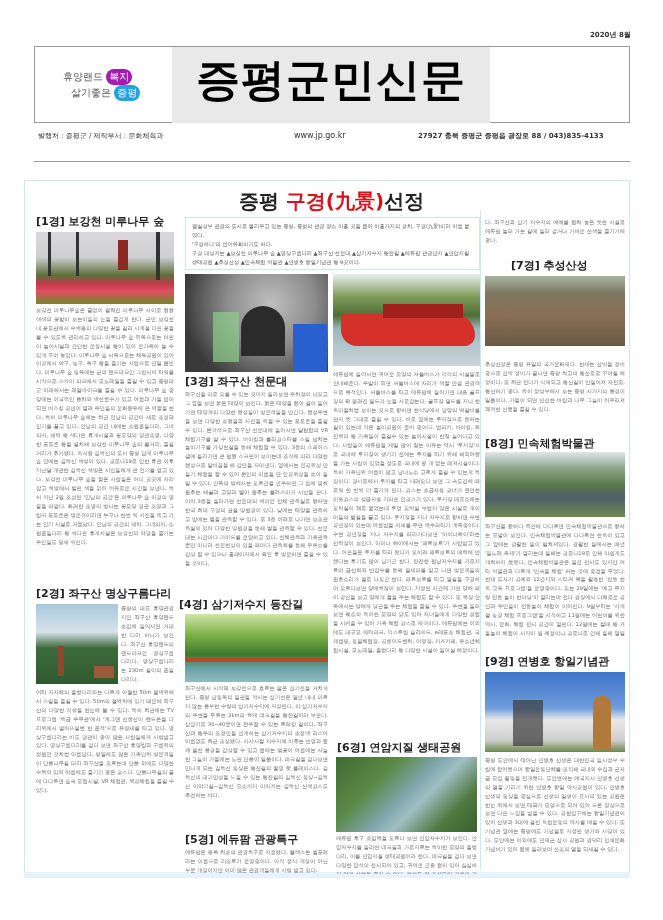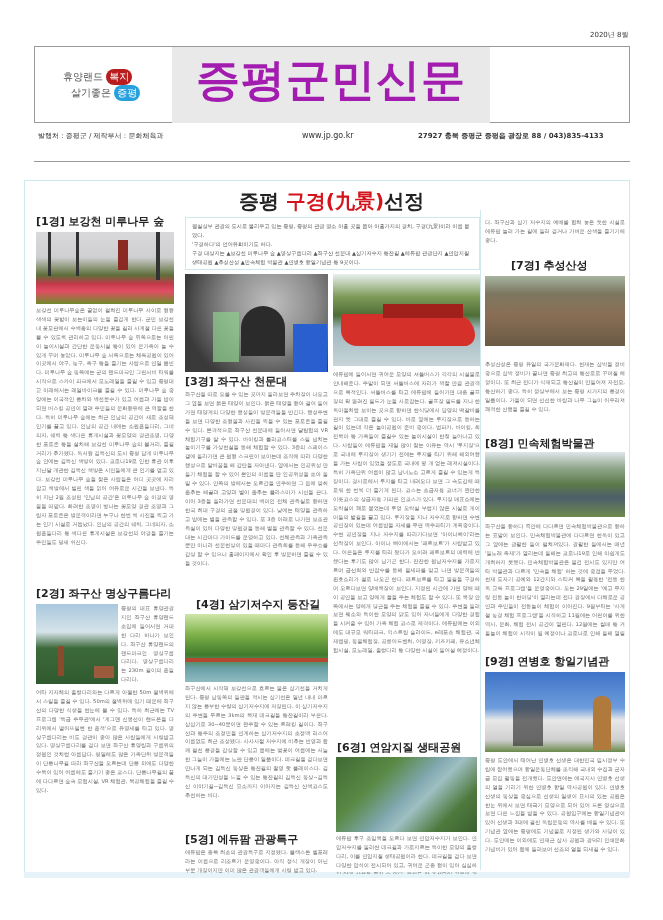--- a/index.html
+++ b/index.html
@@ -1,35 +1,35 @@
 <!DOCTYPE html>
 <html><head>
 <meta charset="utf-8">
 <style>
 *{box-sizing:border-box;margin:0;padding:0}
 html,body{width:663px;height:920px;background:#fff;overflow:hidden}
 body{position:relative;font-family:"DejaVu Sans",sans-serif;color:#333}
 .abs{position:absolute}
-.date{left:590px;top:30px;font-size:7px;color:#333;font-weight:normal}
+.date{left:590px;top:30px;font-size:7px;color:#333;font-weight:bold}
 .masthead{left:34px;top:46px;width:596px;height:77px;border:1px solid #9a9a9a;background:#fff}
 .mh-center{position:absolute;left:137px;top:0;width:318px;height:76px;background:#e9e9e9}
-.mh-title{position:absolute;left:0;width:100%;top:4px;text-align:center;font-size:44px;font-weight:bold;color:#a21caf;letter-spacing:1px;font-family:"DejaVu Sans",sans-serif}
+.mh-title{position:absolute;left:0;width:100%;top:4px;text-align:center;font-size:44px;font-weight:bold;color:#000000;letter-spacing:1px;font-family:"DejaVu Sans",sans-serif}
 .mh-sub{position:absolute;left:0;width:100%;top:61px;text-align:center;font-size:7.5px;color:#333;letter-spacing:.5px}
 .slogan-l{position:absolute;left:28px;top:22px;width:100px;font-size:10px;line-height:16px;color:#555}
-.slogan-l .bub1{display:inline-block;background:#b91c1c;color:#fff;border-radius:9px;padding:0 3px;font-size:10px}
+.slogan-l .bub1{display:inline-block;background:#a21caf;color:#fff;border-radius:9px;padding:0 3px;font-size:10px}
 .slogan-l .bub2{display:inline-block;background:#27a0dd;color:#fff;border-radius:9px;padding:0 3px;font-size:10px}
 .slogan-r{position:absolute;left:460px;top:4px;width:130px;height:72px}
 .sr1{position:absolute;left:8px;top:0;font-size:18px;font-weight:bold;color:#f08a1c}
 .sr1 small,.sr2 small{font-size:10px;color:#333}
 .sr2{position:absolute;left:48px;top:17px;font-size:18px;font-weight:bold;color:#2ca84a}
 .sr3{position:absolute;left:42px;top:40px;font-size:26px;font-weight:bold;color:#1a7fc1;line-height:28px}
 .sr3s{position:absolute;left:84px;top:42px;font-size:7px;color:#333;font-weight:bold}
 .infobar{left:34px;top:124px;width:596px;height:38px;border-bottom:1px solid #9a9a9a;font-size:7px;color:#333}
 .infobar span{position:absolute;top:7px}
-.ib1{left:4px}.ib2{left:268px;font-size:8px!important}.ib3{left:384px;font-weight:bold}
+.ib1{left:4px}.ib2{left:260px;font-size:8px!important}.ib3{left:384px;font-weight:bold}
 .frame{left:24px;top:180px;width:606px;height:695px;border:1px solid #cfe7ef;background:#fff}
 .frame-bottom{left:24px;top:872px;width:606px;height:6px;background:#e6f3f8}
 .headline{left:0;width:663px;top:188px;text-align:center;font-size:20px;font-weight:bold;color:#222}
 .headline .red{color:#d4141c}
 .intro{left:185px;top:217px;width:295px;height:53px;border:1px solid #cfe7ef;padding:4px 6px;font-size:5.2px;line-height:9px;color:#555}
 .sec-title{font-size:11px;font-weight:bold;color:#222;white-space:nowrap}
 .body{font-size:5.2px;line-height:8.9px;color:#666;text-align:justify}
 .img{border-radius:0}
 .vline{left:480px;top:210px;width:1px;height:660px;background:#cfe7ef}
 </style>
@@ -92,21 +92,21 @@
 </div>
 <div class="abs sec-title" style="left:185px;top:374px">[3경] 좌구산 천문대</div>
 <div class="abs body" style="left:185px;top:390px;width:143px;height:200px;overflow:hidden">좌구산을 따로 오를 수 있는 곳까지 올라보면 주차장이 나오고 그 옆을 보면 붉은 태양이 보인다. 붉은 태양을 향아 걸어 들어가면 태양계의 다양한 행성들이 방문객들을 반긴다. 행성주변을 보면 다양한 조형물과 사진을 찍을 수 있는 포토존을 즐길 수 있다. 본격적으로 좌구산 천문대에 들어서면 달탐험의 VR 체험기구를 탈 수 있다. 바이킹과 롤러코스터를 스릴 넘치는 놀이기구를 가상현실을 통해 체험할 수 있다. 3층의 스페이스 갤에 올라가면 큰 원형 스크린이 보이는데 조작에 따라 다양한 행성으로 탈바꿈을 해 감탄을 자아낸다. 옆에서는 인공위성 만들기 체험을 할 수 있어 본인의 이름을 딴 인공위성을 쏘아 올릴 수 있다. 안쪽의 방에서는 오르간을 연주하면 그 음에 맞춰 춤추는 해골과 고양과 별이 춤추는 플라스마가 시선을 끈다. 이어 3층을 올라가면 천문대의 백미인 전체 관측실로 향하면 한국 최대 구경의 굴절 망원경이 있다. 낮에는 태양을 관측하고 밤에는 별을 관측할 수 있다. 또 3층 아래로 나가면 보조관측실이 있어 다양한 망원경을 통해 별을 관측할 수 있다. 천문대는 시간마다 가이드를 운영하고 있다. 천체관측과 가족관측 뿐만 아니라 천문현상이 있을 때마다 관측회를 통해 우주쇼를 감상 할 수 있으니 홈페이지에서 확인 후 방문하면 즐길 수 있을 것이다.</div>
 
 <div class="abs img" style="left:333px;top:274px;width:147px;height:92px;background:linear-gradient(180deg,#e8f0ee 0%,#7e9a58 25%,#4e6e36 45%,#9fb7bf 60%,#c9d6d9 100%)">
   <div style="position:absolute;left:8px;top:40px;width:134px;height:32px;border-radius:6px 40px 20px 30px;background:#d6302a"></div>
   <div style="position:absolute;left:50px;top:30px;width:80px;height:14px;background:#a0201b"></div>
 </div>
 <div class="abs body" style="left:333px;top:370px;width:147px;height:362px;overflow:hidden">에듀팜에 들어서면 귀여운 모양의 셔틀버스가 각각의 시설물로 안내해준다. 주말이 되면 셔틀버스에 자리가 꽉찰 만큼 관광객으로 북적인다. 셔틀버스를 타고 에듀팜에 들어가면 대충 골프장의 확 뚫려진 필드가 눈을 사로잡는다. 골프장 필드를 지나 한옥마을처럼 보이는 곳으로 향하면 한식당에서 담양의 떡갈비를 편지 뜻 그대로 즐길 수 있다. 바로 옆에는 루지장으로 통하는 길이 있는데 작은 놀이공원이 준비 중이다. 범퍼카, 바이킹, 회전목마 등 가족들이 즐길수 있는 놀이시설이 한창 늘어나고 있다. 사람들이 에듀팜을 제일 많이 찾는 이유는 역시 '루지장'으로 국내에 루지장이 생기기 전에는 루지를 타기 위해 해외여행을 가는 사람이 있었을 정도로 국내에 몇 개 없는 레져시설이다. 특히 가족단위 여름이 많고 남녀노소 고르게 즐길 수 있는게 특징이다. 경사로에서 루지를 타고 내려오다 보면 그 속도감에 때로워 한 번씩 더 즐기게 된다. 코스는 초급자용 코너가 완만한 이웃코스의 상급자용 가파른 인코스가 있다. 루지장 매표소에는 오락실이 쾌로 붙었는데 루엉 오락실 부럽지 않은 시설로 게이머들의 발길을 끌고 있다. 루지장을 지나 저수지로 향하면 수변 공연장이 있는데 여름밤을 자세를 무편 맥주파티가 계획중이다. 수변 공연장을 지나 저수지를 따라가다보면 '아이나삐이'라는 선착장이 보인다. 아이나 삐이에서는 '패트보트'가 사람받고 있다. 어른들은 루지를 타러 왔다가 오히려 패트보트의 매력에 반했다는 후기도 많이 남기곤 한다. 잔잔한 원남저수지를 가로지르며 급선회와 반잡수를 통해 물세파를 맞고 나면 방문객들의 환호소리가 절로 나오곤 한다. 패트보트를 타고 물길을 구경하며 오르다보면 양배목장이 보인다. 지정된 시간에 가면 양배 떼이 공연을 보고 양에게 풀을 주는 체험도 할 수 있다. 또 목장 안쪽에서는 양에게 당근을 주는 체험을 즐길 수 있다. 주변을 둘러보면 웨소와 특이한 모양의 닭도 있어 자녀들에게 다양한 경험을 시켜줄 수 있어 가족 체험 코스로 제격이다. 에듀팜에는 이외에도 대규모 워터파크, 익스트림 슬라이드, e레포츠 체험관, 국제캠핑, 동물체험장, 공룡어드벤처, 어명장, 키즈카페, 유소년체험시설, 모노레일, 출렁다리 등 다양한 시설이 들어설 예정이다.</div>
 
-<div class="abs sec-title" style="left:196px;top:597px">[4경] 삼기저수지 등잔길</div>
+<div class="abs sec-title" style="left:179px;top:597px">[4경] 삼기저수지 등잔길</div>
 <div class="abs img" style="left:185px;top:614px;width:143px;height:68px;background:linear-gradient(180deg,#cfe6a8 0%,#7fb24a 30%,#3f7a2a 60%,#6aa0a8 80%,#8fbcc0 100%)">
   <div style="position:absolute;left:0;top:44px;width:143px;height:4px;background:#b5462f"></div>
 </div>
 <div class="abs body" style="left:185px;top:684px;width:143px;height:118px;overflow:hidden">좌구산에서 시작돼 보강천으로 흐르는 물은 삼기천을 거치게 된다. 증평 남동쪽의 들판을 적시는 삼기천은 일년 내내 마르지 않는 풍부한 수량의 삼기저수지에 저장된다. 이 삼기저수지의 주변을 두르는 3km의 목재 데크길을 등잔길이라 부른다. 삼삼기로 30~40분이면 완주할 수 있는 트레킹 길이다. 좌구산과 등주의 조정민을 연계하는 삼기저수지의 초정맥 러스어 이름없도 최근 조성됐다. 사사사철 저수지에 비추는 빈영과 함께 펼친 풍경을 감상할 수 있고 봄에는 벚꽃이 여름에는 서늘한 그늘이 가을에는 노란 단풍이 일품이다. 데크길을 걷다보면 만나게 되는 김득신 동상은 등잔길의 촬영 핫 플레이스다. 김득신의 대기만성을 느낄 수 있는 등잔길의 김득신 동상~김득신 이야기길~김득신 묘소까지 이어지는 김득신 산책코스도 추천하는 바다.</div>
 
 <div class="abs sec-title" style="left:185px;top:832px">[5경] 에듀팜 관광특구</div>
 <div class="abs body" style="left:185px;top:848px;width:143px;height:30px;overflow:hidden">에듀팜은 충북 최초의 관광특구로 지정됐다. 블랙스톤 벨포레라는 이름으로 리조트가 운영중이다. 아직 정식 개장이 아닌 부분 개장이지만 이미 많은 관광객들에게 사랑 받고 있다.</div>
 
 <div class="abs sec-title" style="left:337px;top:740px">[6경] 연암지질 생태공원</div>
 <div class="abs img" style="left:336px;top:757px;width:141px;height:75px;background:linear-gradient(135deg,#3f6a34 0%,#5a8a46 30%,#7fa7ad 50%,#9fbfc3 60%,#4f7a3e 80%,#3a6030 100%)"></div>

